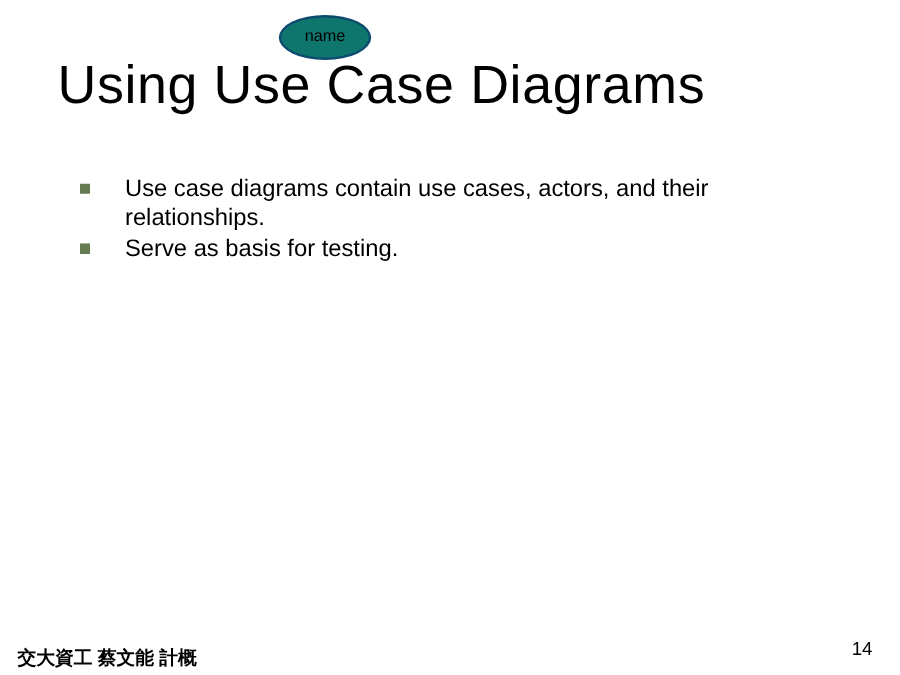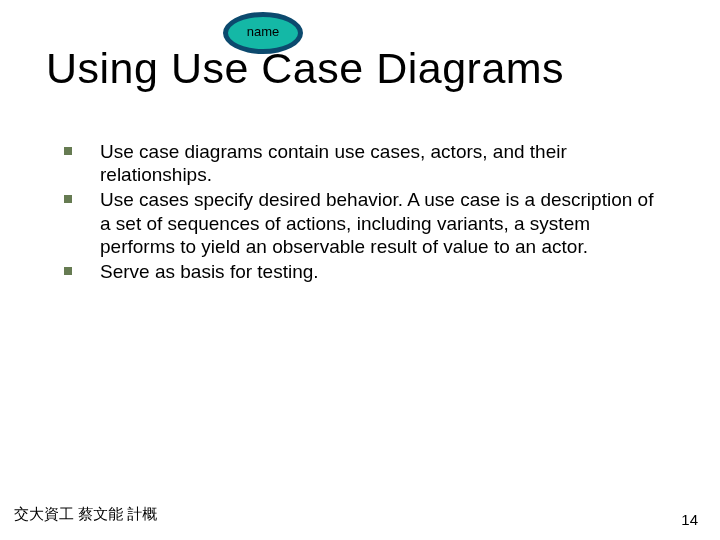--- a/index.html
+++ b/index.html
@@ -18,23 +18,23 @@
     height: 540px;
     position: relative;
     box-sizing: border-box;
   }
   .name-callout {
     position: absolute;
     top: 12px;
     left: 223px;
     width: 70px;
     height: 32px;
-    border: 5px solid #0c4a6e;
+    border: 2px solid #0c4a6e;
     border-radius: 50% / 50%;
-    background: #14b8a6;
+    background: #0f766e;
     font-family: Verdana, Geneva, sans-serif;
     font-size: 13px;
     text-align: center;
     line-height: 30px;
   }
   .title {
     position: absolute;
     top: 44px;
     left: 46px;
     font-family: Verdana, Geneva, sans-serif;
@@ -64,25 +64,25 @@
   ul.bullets > li .sq {
     position: absolute;
     left: 4px;
     top: 7px;
     width: 8px;
     height: 8px;
     background: #667b52;
   }
   .footer-left {
     position: absolute;
-    bottom: 16px;
+    bottom: 4px;
     left: 14px;
     font-family: "Microsoft JhengHei", "PMingLiU", sans-serif;
     font-size: 15px;
-    font-weight: normal;
+    font-weight: bold;
   }
   .footer-right {
     position: absolute;
     bottom: 12px;
     right: 22px;
     font-family: Verdana, Geneva, sans-serif;
     font-size: 15px;
   }
 </style>
 </head>
@@ -95,24 +95,20 @@
   <div class="title">Using Use Case Diagrams</div>
 
   <div class="content">
     <ul class="bullets">
       <li>
         <span class="sq"></span>
         <span>Use case diagrams contain use cases, actors, and their relationships.</span>
       </li>
       <li>
         <span class="sq"></span>
-        <span>Use cases specify desired behavior. A use case is a description of a set of sequences of actions, including variants, a system performs to yield an observable result of value to an actor.</span>
-      </li>
-      <li>
-        <span class="sq"></span>
       </li>
       <li>
         <span class="sq"></span>
       </li>
       <li>
         <span class="sq"></span>
         <span>Serve as basis for testing.</span>
       </li>
     </ul>
   </div>

